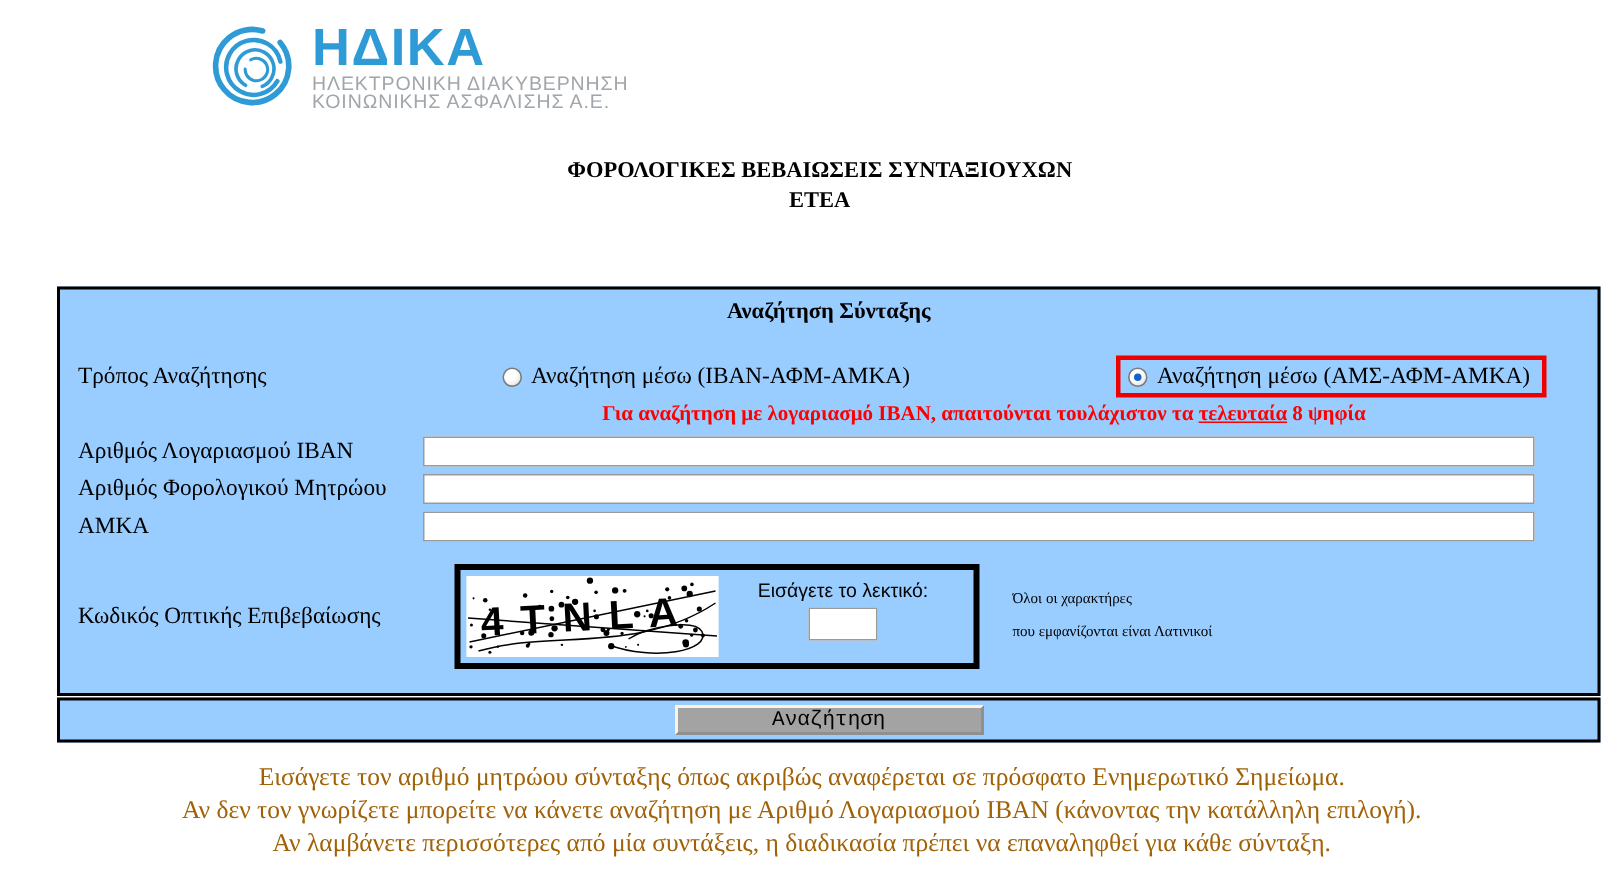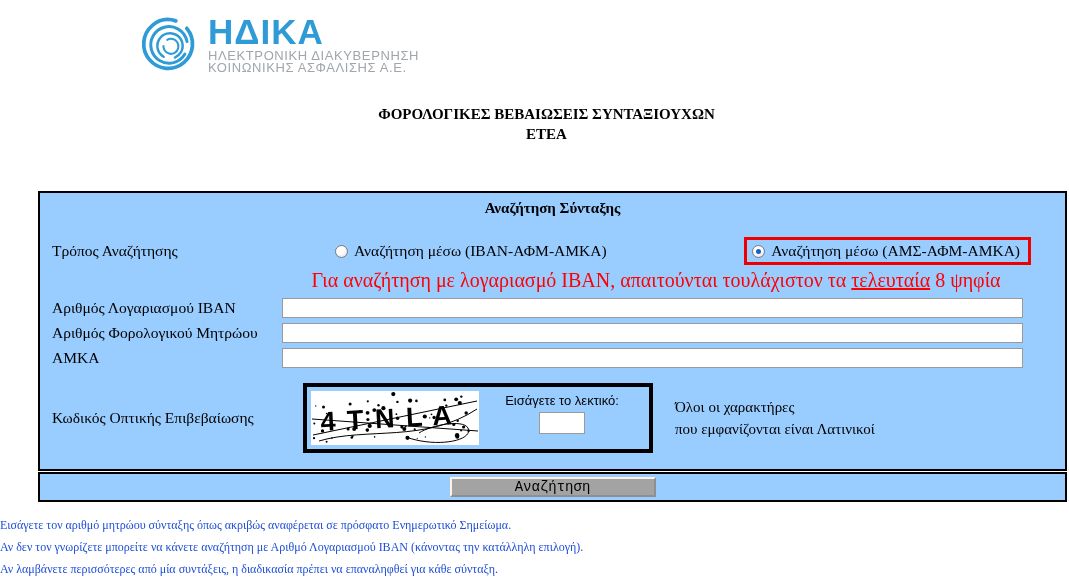--- a/index.html
+++ b/index.html
@@ -32,54 +32,54 @@
   .radio { width:13px; height:13px; border-radius:50%; border:1px solid #7b7b7b;
     background:radial-gradient(circle at 35% 30%, #ffffff 40%, #d9d9d9 100%);
     margin-right:6px; position:relative; flex:0 0 auto; cursor:pointer; }
   .radio.checked::after { content:""; position:absolute; left:3px; top:3px;
     width:5px; height:5px; border-radius:50%; background:#1464c8; }
   .radio-label { font-size:15.5px; cursor:pointer;font-family:Liberation Serif, serif; }
   .red-box { margin-left:auto; margin-right:34px; border:3px solid #EE0000;
     padding:2px 8px 2px 5px; }
 
   .iban-note { margin:4px 0 6px 242px; width:748px; text-align:center;
-    color:#FF0000; font-size:20px; }
+    color:#FF0000; font-size:14px;font-weight:bold; }
   .iban-note .ul { text-decoration:underline; }
 
   .form-row { display:flex; align-items:center; margin-top:5px; }
   .text-input { flex:1 1 auto; margin-right:42px; height:20px;
     border:1px solid #9a9a9a; background:#fff; font-size:14px; padding:0 3px;
     font-family:"Liberation Sans", sans-serif; }
 
   .captcha-row { display:flex; align-items:center; margin-top:15px; }
   .captcha-row .field-label { width:242px; }
   .captcha-box { margin-left:21px; border:4px solid #000; background:#99CCFF;
     display:flex; align-items:flex-start; padding:4px; }
   .captcha-img { width:168px; height:54px; background:#fff; display:block; }
   .captcha-right { width:166px; padding:0 15px; display:flex; flex-direction:column;
     align-items:center; }
   .captcha-input-label { font-family:"Liberation Sans", sans-serif; font-size:13px;
     margin-top:2px; white-space:nowrap; }
   .captcha-input { margin-top:4px; width:46px; height:22px;
     border:1px solid #9a9a9a; background:#fff; font-size:14px; text-align:center;
     font-family:"Liberation Sans", sans-serif; }
-  .latin-note { margin-left:22px; font-size:15px; line-height:22px; }
+  .latin-note { margin-left:22px; font-size:10px; line-height:22px; }
 
   
   .button-strip { width:1029px; margin:1px 0 0 38px; border:2px solid #000;
     background:#99CCFF; padding:3px 0; text-align:center; }
   .search-button { width:206px; height:20px; background:#a3a3a3;
     border-top:2px solid #fff2e2; border-left:2px solid #fff2e2;
     border-right:2px solid #8f8f8f; border-bottom:2px solid #8f8f8f;
     font-family:Liberation Mono, monospace; font-size:14px; color:#000;
     cursor:pointer; }
 
   
-  .footer { margin-top:12px; color:#1d4ed8;
-    font-size:12px; line-height:22px; }
+  .footer { margin-top:12px; text-align:center; color:#a16207;
+    font-size:17px; line-height:22px; }
 </style>
 </head>
 <body>
 
 <div class="logo-wrap">
   <svg class="logo-icon" viewBox="0 0 64 64">
     <g fill="none" stroke="#2E9BD7" stroke-linecap="round">
       <circle cx="30" cy="32" r="26" stroke-width="4" stroke-dasharray="148 16" transform="rotate(-40 30 32)"></circle>
       <circle cx="31" cy="33" r="19.5" stroke-width="3.2" stroke-dasharray="108 15" transform="rotate(30 31 33)"></circle>
       <circle cx="32" cy="34" r="13.5" stroke-width="2.6" stroke-dasharray="72 13" transform="rotate(120 32 34)"></circle>

